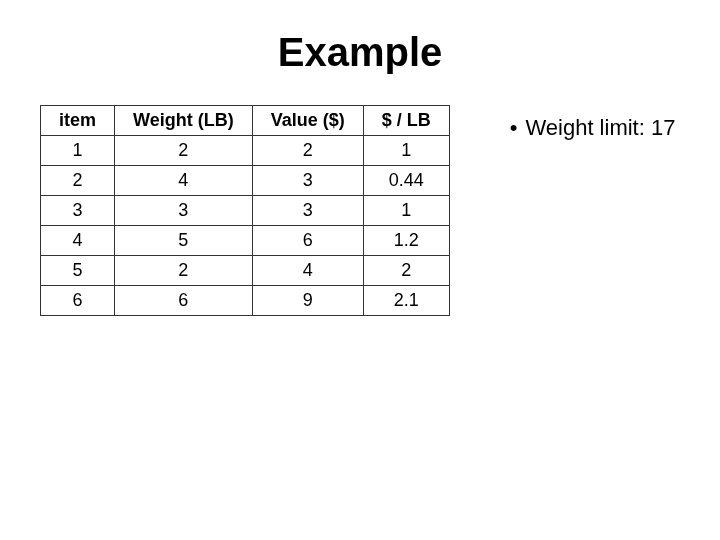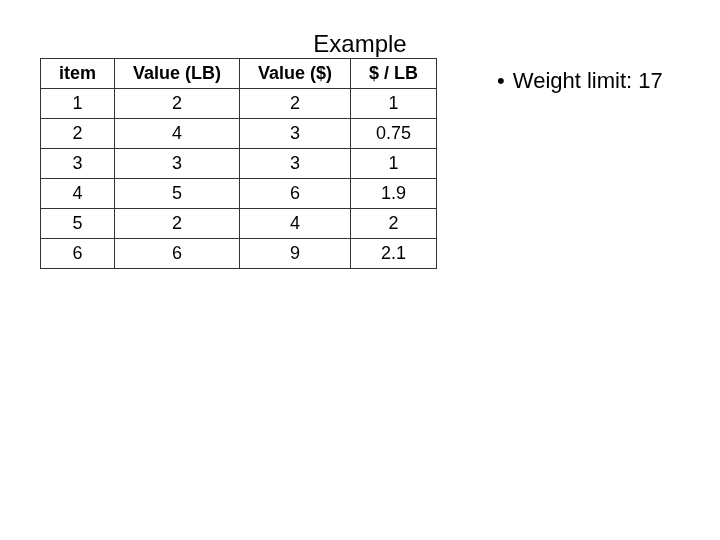--- a/index.html
+++ b/index.html
@@ -8,22 +8,23 @@
       height: 540px;
       background: #ffffff;
       font-family: Arial, sans-serif;
       display: flex;
       flex-direction: column;
       align-items: center;
       padding-top: 30px;
     }
 
     #page-title {
-      font-size: 24px;
-      font-weight: normal;
+      font-size: 40px;
+      font-weight: bold;
+      margin-bottom: 30px;
       align-self: center;
     }
 
     .main-content {
       display: flex;
       flex-direction: row;
       align-items: flex-start;
       gap: 60px;
       width: 100%;
       padding-left: 40px;
@@ -67,49 +68,49 @@
 </head>
 <body>
 
 <div id="page-title">Example</div>
 
 <div class="main-content">
   <table>
     <thead>
       <tr>
           <th>item</th>
-          <th>Value (LB)</th>
+          <th>Weight (LB)</th>
           <th>Value ($)</th>
           <th>$ / LB</th>
         </tr>
     </thead>
     <tbody id="table-body">
     <tr>
           <td>1</td>
           <td>2</td>
           <td>2</td>
           <td>1</td>
         </tr>
         <tr>
           <td>2</td>
           <td>4</td>
           <td>3</td>
-          <td>0.75</td>
+          <td>0.44</td>
         </tr>
         <tr>
           <td>3</td>
           <td>3</td>
           <td>3</td>
           <td>1</td>
         </tr>
         <tr>
           <td>4</td>
           <td>5</td>
           <td>6</td>
-          <td>1.9</td>
+          <td>1.2</td>
         </tr>
         <tr>
           <td>5</td>
           <td>2</td>
           <td>4</td>
           <td>2</td>
         </tr>
         <tr>
           <td>6</td>
           <td>6</td>

